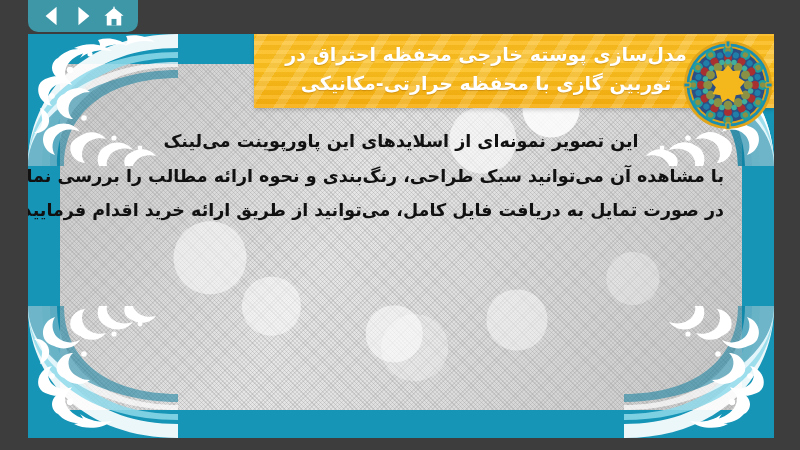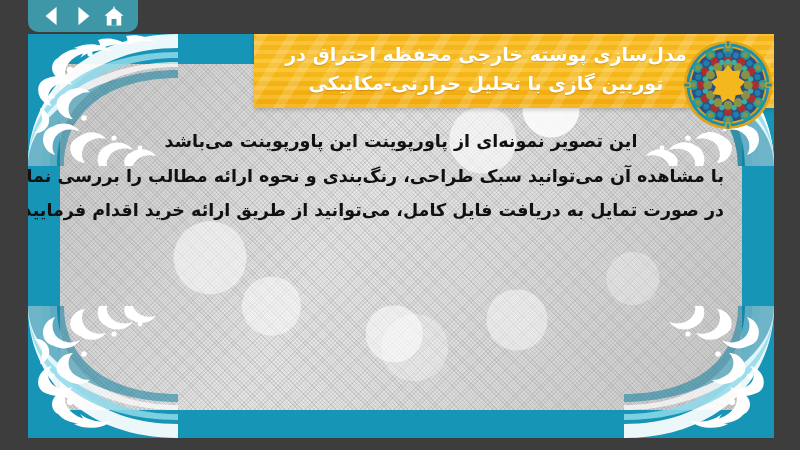--- a/index.html
+++ b/index.html
@@ -193,21 +193,21 @@
         <path d="M78 112 c9-6 21-4 27 4 c-9-3-18-1-23 5 c-3 4-4 8-3 11 l-8 0 c-3-7-1-16 7-20 Z"></path>
         <circle cx="42" cy="36" r="3.2"></circle>
           <circle cx="24" cy="62" r="2.8"></circle>
         <circle cx="56" cy="84" r="2.8"></circle>
           <circle cx="86" cy="104" r="2.6"></circle>
       </g>
     </svg>
 
     <div id="title-banner">
       <div class="title-line">مدل‌سازی پوسته خارجی محفظه احتراق در</div>
-      <div class="title-line">توربین گازی با تحلیل حرارتی-مکانیکی</div>
+      <div class="title-line">توربین گازی با محفظه حرارتی-مکانیکی</div>
     </div>
 
     <svg id="medallion" viewBox="0 0 100 100">
       <circle cx="50" cy="50" r="49" fill="#e0a41a"></circle>
       <circle cx="50" cy="50" r="46" fill="#1a8fb0"></circle>
       <circle cx="50" cy="50" r="43" fill="#e0a41a"></circle>
       <circle cx="50" cy="50" r="41" fill="#2c4f86"></circle>
       <g>
         <g id="med-ring">
           <circle cx="50" cy="11.5" r="5.6" fill="#1f9ea0"></circle>
@@ -252,19 +252,19 @@
       </g>
       <g fill="#1a8fb0">
         <rect x="48.4" y="1.6" width="3.2" height="5.6"></rect>
         <rect x="48.4" y="92.8" width="3.2" height="5.6"></rect>
         <rect x="1.6" y="48.4" width="5.6" height="3.2"></rect>
         <rect x="92.8" y="48.4" width="5.6" height="3.2"></rect>
       </g>
     </svg>
 
     <div id="body-text">
-      <div class="body-line">این تصویر نمونه‌ای از پاورپوینت این پاورپوینت می‌باشد</div>
+      <div class="body-line">این تصویر نمونه‌ای از اسلایدهای این پاورپوینت می‌لینک</div>
       <div class="body-line">با مشاهده آن می‌توانید سبک طراحی، رنگ‌بندی و نحوه ارائه مطالب را بررسی نمایید</div>
       <div class="body-line">در صورت تمایل به دریافت فایل کامل، می‌توانید از طریق ارائه خرید اقدام فرمایید</div>
     </div>
 
   </div>
 </div>
 
 </body></html>

